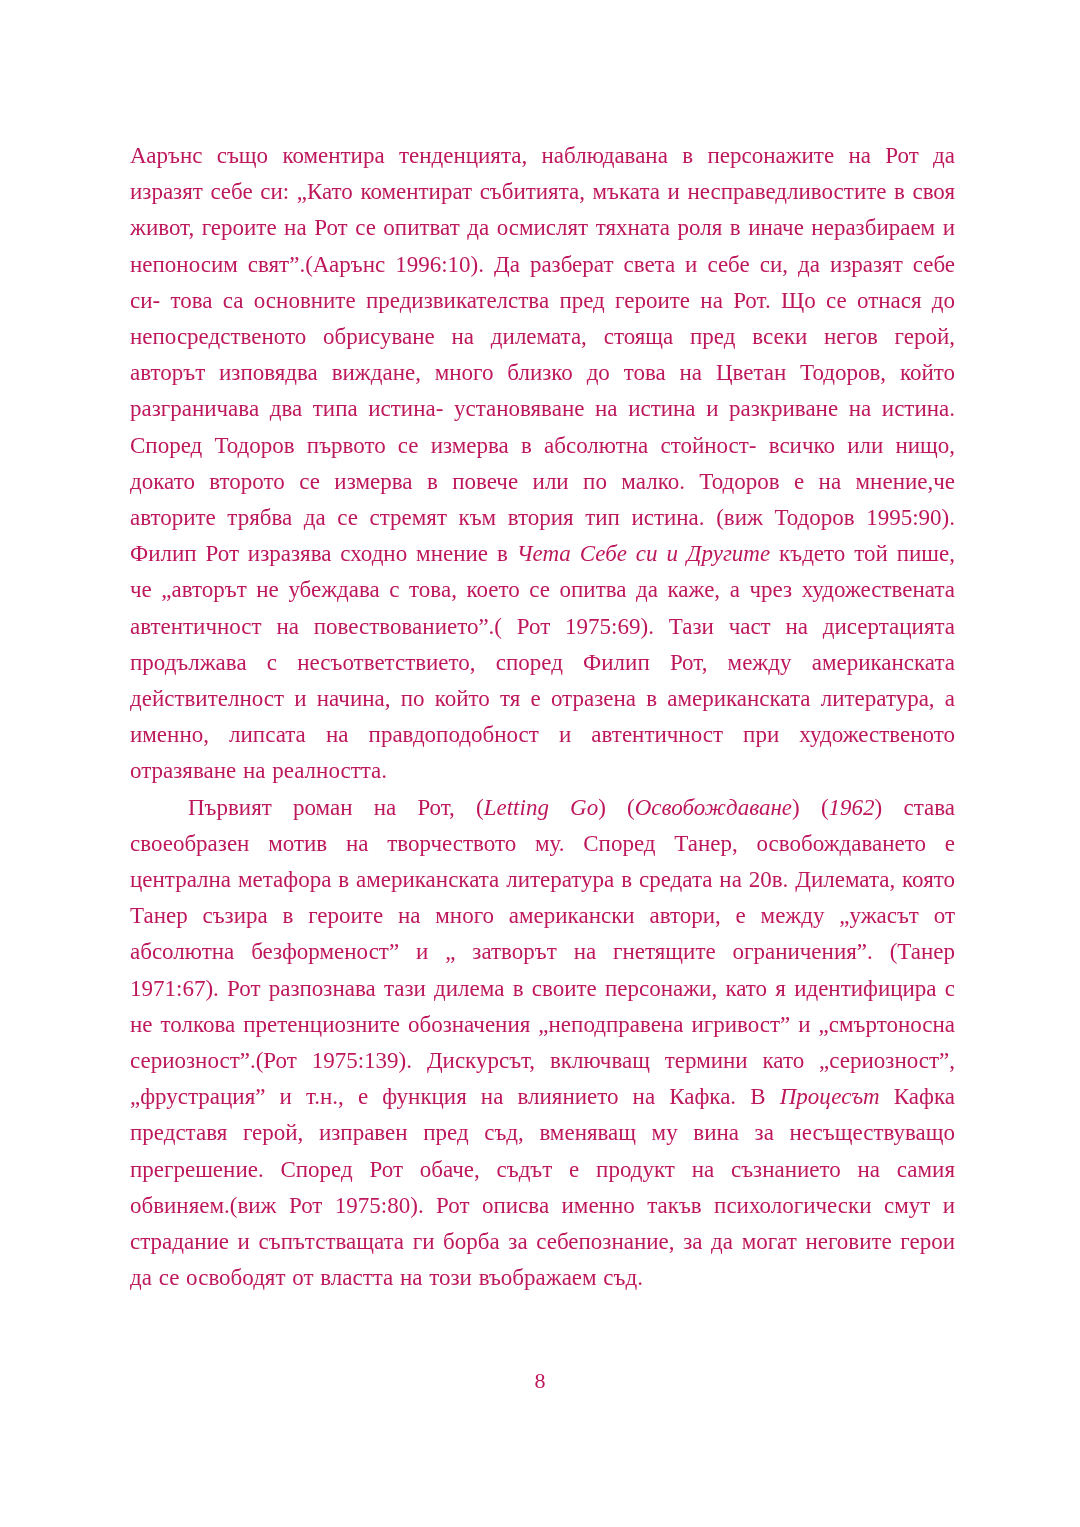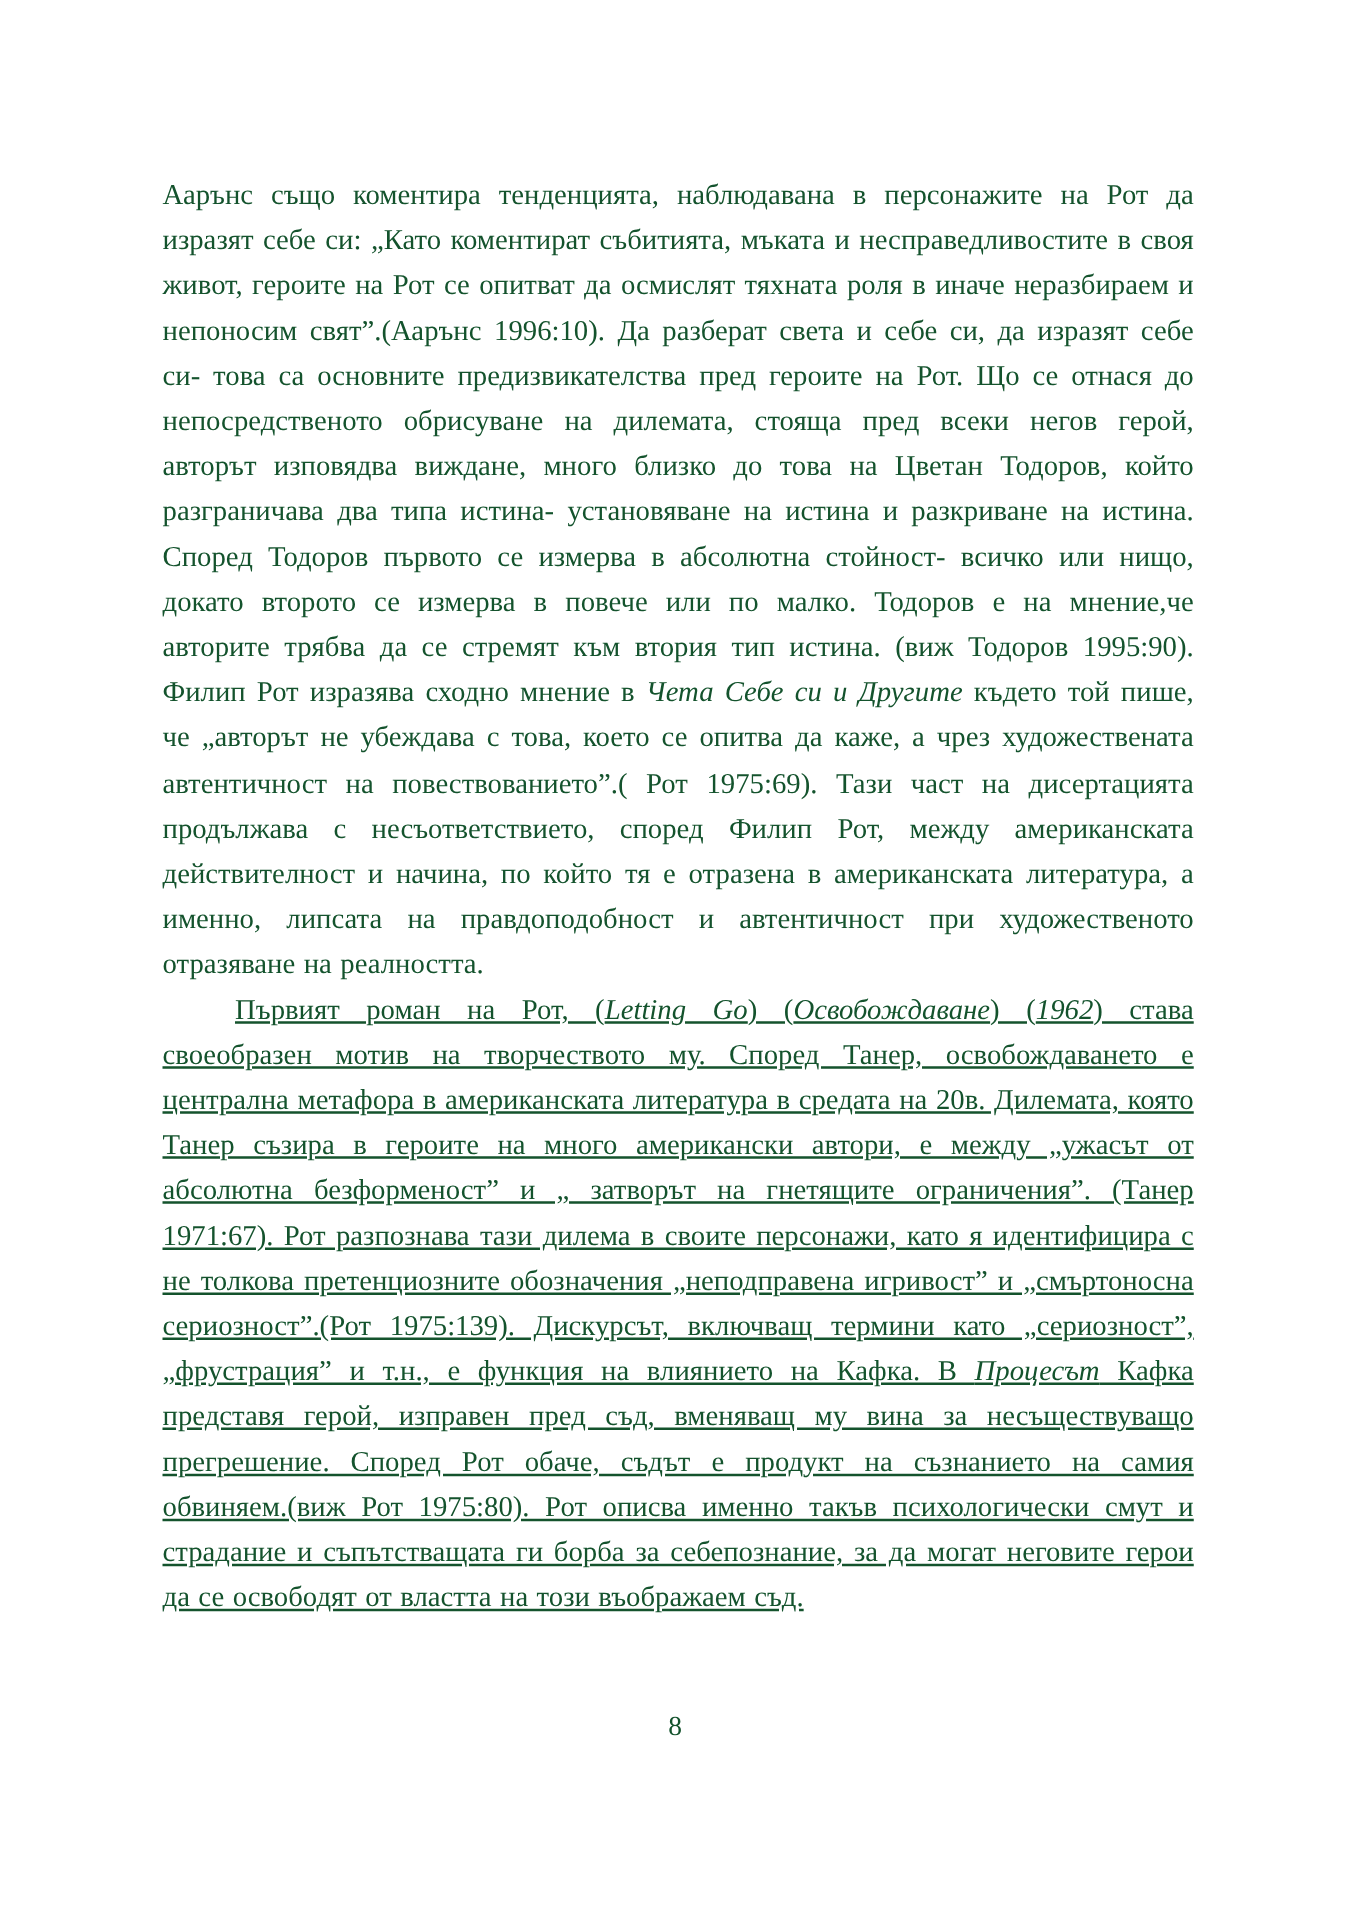--- a/index.html
+++ b/index.html
@@ -9,37 +9,36 @@
   }
   .page {
     position: relative;
     width: 1080px;
     height: 1527px;
     margin: 0 auto;
     background: #ffffff;
     box-sizing: border-box;
     padding: 138px 125px 0 130px;
     font-family: "Liberation Serif", "DejaVu Serif", serif;
-    color: #14532d;
+    color: #be185d;
     overflow: hidden;
   }
   .text-block {
     width: 825px;
   }
   .para {
     margin: 0;
     font-size: 23px;
     line-height: 36.2px;
     text-align: justify;
     text-justify: inter-word;
     word-spacing: 1px;
   }
   .para.indent {
     text-indent: 58px;
-    text-decoration: underline;
   }
   .run-italic {
     font-style: italic;
   }
   .page-number {
     position: absolute;
     left: 0;
     right: 0;
     top: 1368px;
     text-align: center;

